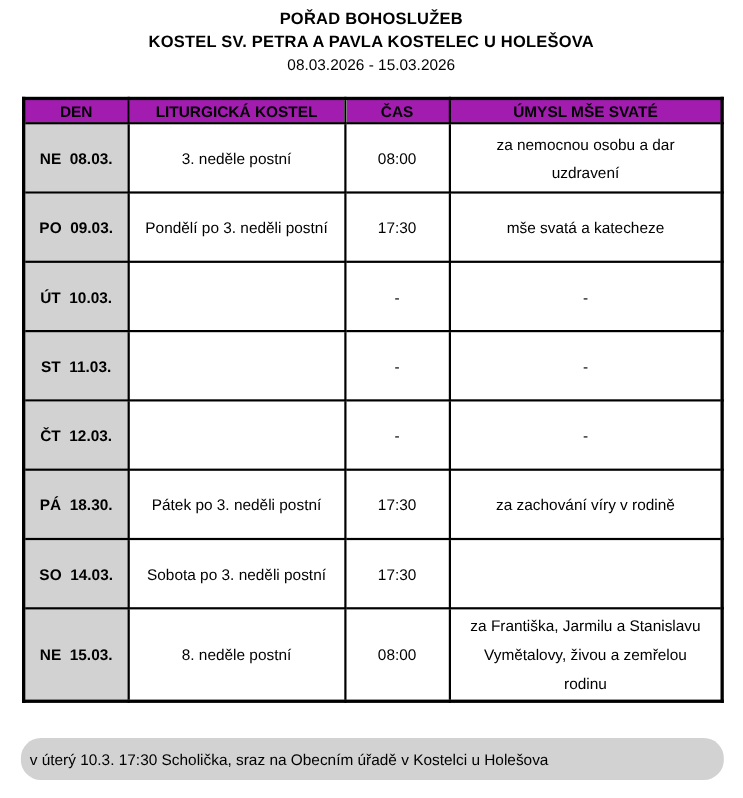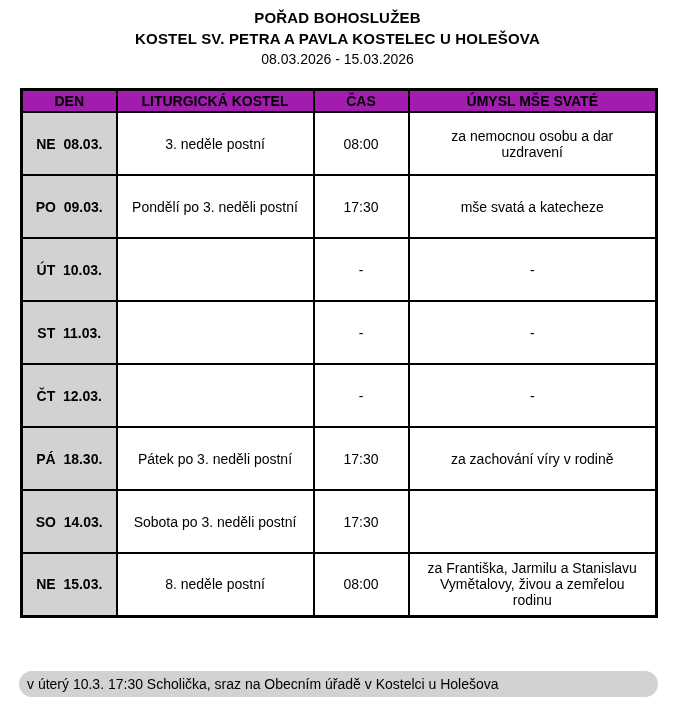--- a/index.html
+++ b/index.html
@@ -61,32 +61,32 @@
   tr.data-row {
     height: 63px;
   }
   td.day-cell {
     background: #d2d2d2;
     font-weight: bold;
     white-space: pre;
   }
   td.intention-cell {
     white-space: pre-line;
-    line-height: 16px;
+    line-height: 26px;
   }
   td.celebration-cell {
     line-height: 18px;
     border-radius: 8px;
   }
   .footer-band {
     position: absolute;
     top: 671px;
     left: 19px;
     width: 639px;
-    height: 26px;
+    height: 38px;
     background: #d2d2d2;
     display: flex;
     align-items: center;
     box-sizing: border-box;
     padding-left: 8px;
     font-size: 14px;
     border-radius: 18px;
   }
 </style>
 </head>

